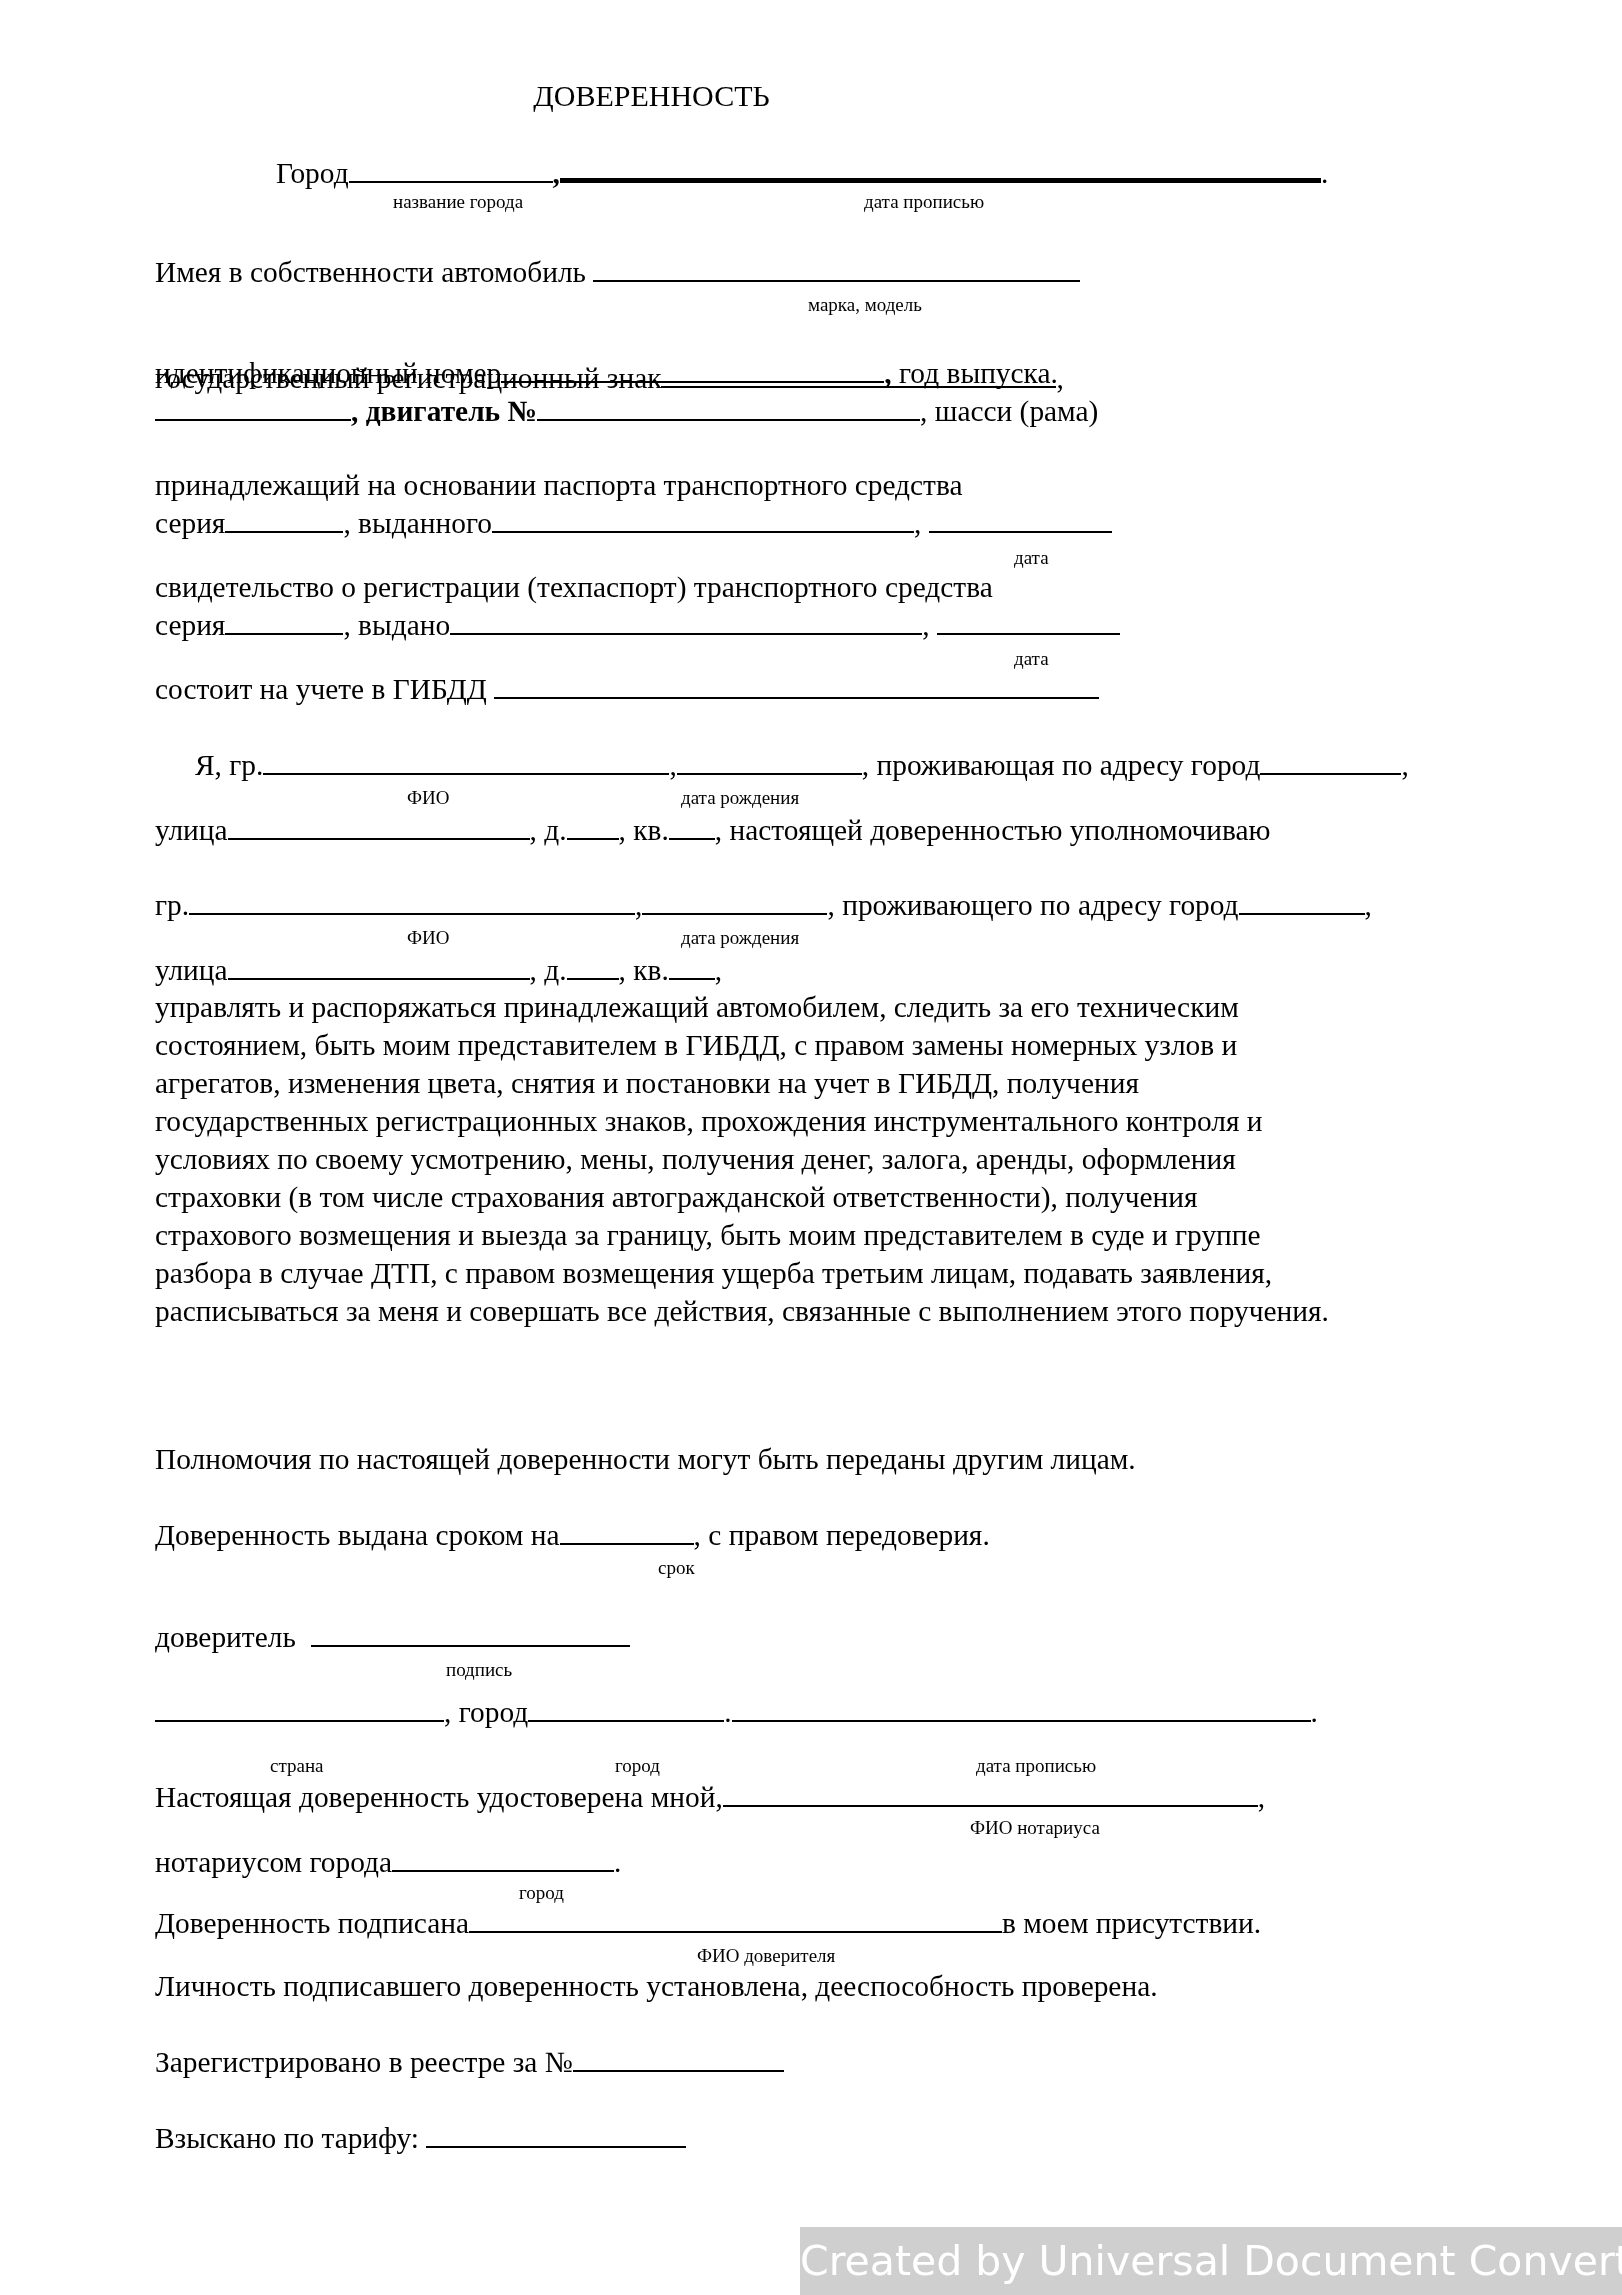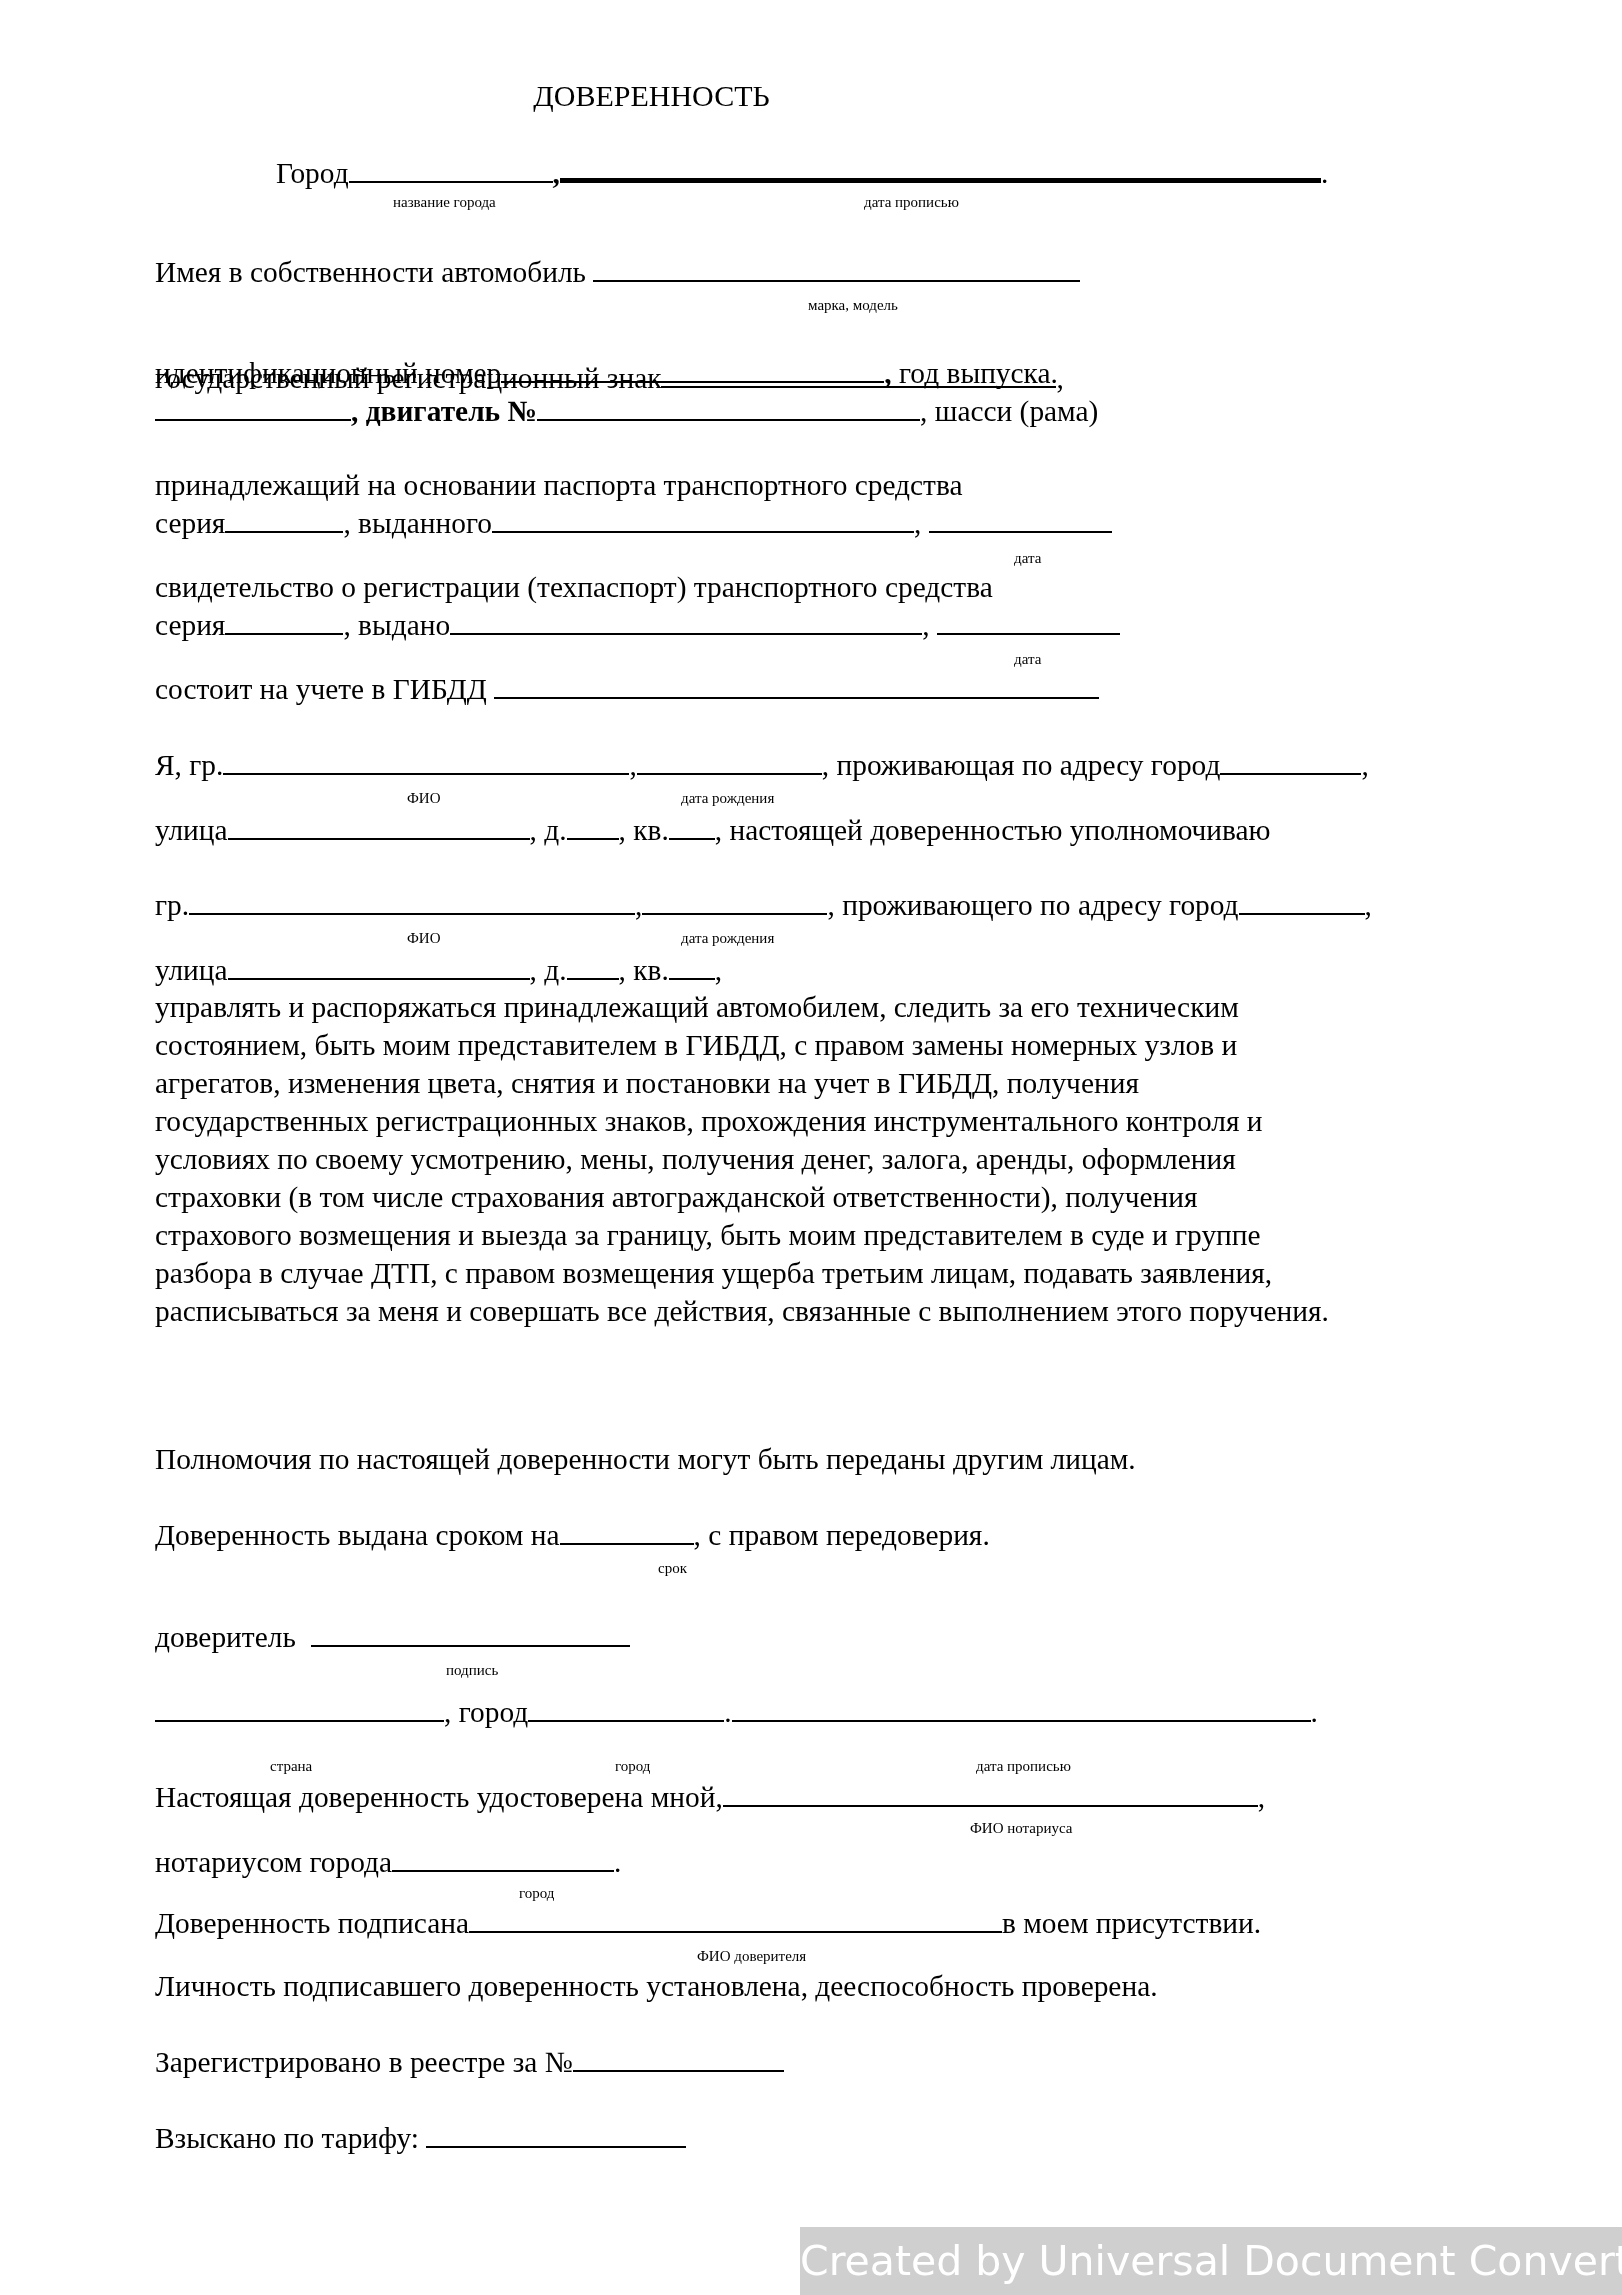--- a/index.html
+++ b/index.html
@@ -1,20 +1,20 @@
 <!DOCTYPE html>
 <html style="font-size:10.5px"><head>
 <meta charset="utf-8">
 <style>
   html, body { margin: 0; padding: 0; background: #ffffff; }
   body { width: 1623px; height: 2295px; position: relative; overflow: hidden;
          font-family: "Liberation Serif", "DejaVu Serif", serif; color: #000; }
   .page { position: absolute; left: 0; top: 0; width: 1623px; height: 2295px; }
   .line { position: absolute; left: 155px; white-space: nowrap; font-size: 29.4px; line-height: 37px; }
-  .cap  { position: absolute; white-space: nowrap; font-size: 15px; line-height: 22px; }
+  .cap  { position: absolute; white-space: nowrap; font-size: 19px; line-height: 22px; }
   .title { position: absolute; top: 77px; left: 0; width: 1303px; text-align: center; font-size: 30px; line-height: 37px; }
   .blank { display: inline-block; border-bottom: 2px solid #000; height: 26px; vertical-align: baseline; }
   .blank.thick { border-bottom-width: 5.2px; }
   .body-text { position: absolute; left: 155px; width: 1315px; font-size: 29.4px; line-height: 38px; }
   .body-text span { display: block; white-space: nowrap; }
   .watermark { position: absolute; left: 800px; top: 2227px; width: 823px; height: 68px;
                background: #cfcfcf; color: #ffffff; font-family: "DejaVu Sans", sans-serif;
                font-size: 41px; line-height: 68px; text-align: center; white-space: nowrap; }
 </style>
 </head>
@@ -59,21 +59,21 @@
 
   <div class="line" style="top:607px;">
     <span>серия</span><span class="blank" style="width:118px"></span><span>, выдано</span><span class="blank" style="width:472px"></span>, <span class="blank" style="width:183px"></span>
   </div>
   <div class="cap" style="left:1014px; top:648px;">дата</div>
 
   <div class="line" style="top:671px;">
     <span>состоит на учете в ГИБДД</span> <span class="blank" style="width:605px"></span>
   </div>
 
-  <div class="line" style="top:747px;">
+  <div class="line" style="top:747px;margin-left:40px;">
     <span>Я, гр.</span><span class="blank" style="width:406px"></span>,<span class="blank" style="width:185px"></span><span>, проживающая по адресу город</span><span class="blank" style="width:141px"></span>,
   </div>
   <div class="cap" style="left:407px; top:787px;">ФИО</div>
   <div class="cap" style="left:681px; top:787px;">дата рождения</div>
 
   <div class="line" style="top:812px;">
     <span>улица</span><span class="blank" style="width:302px"></span><span>, д.</span><span class="blank" style="width:52px"></span><span>, кв.</span><span class="blank" style="width:46px"></span><span>, настоящей доверенностью уполномочиваю</span>
   </div>
 
   <div class="line" style="top:887px;">

